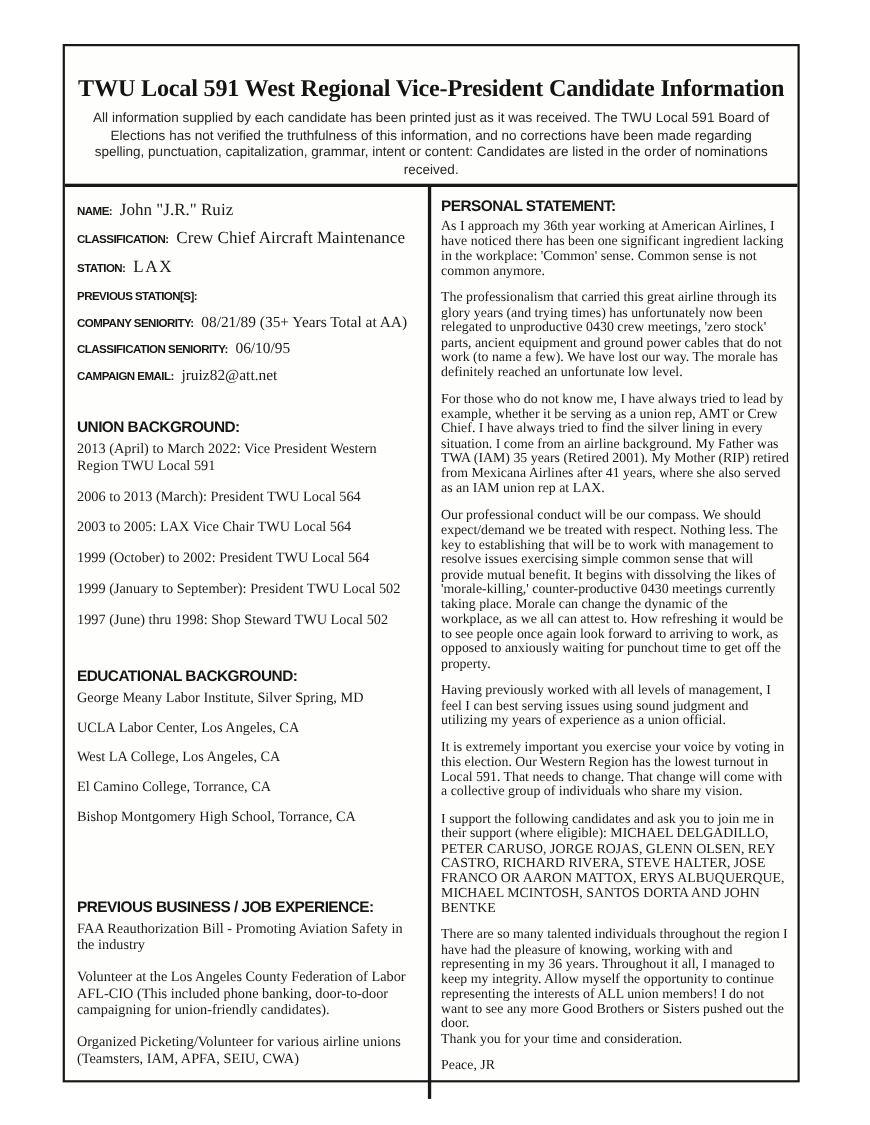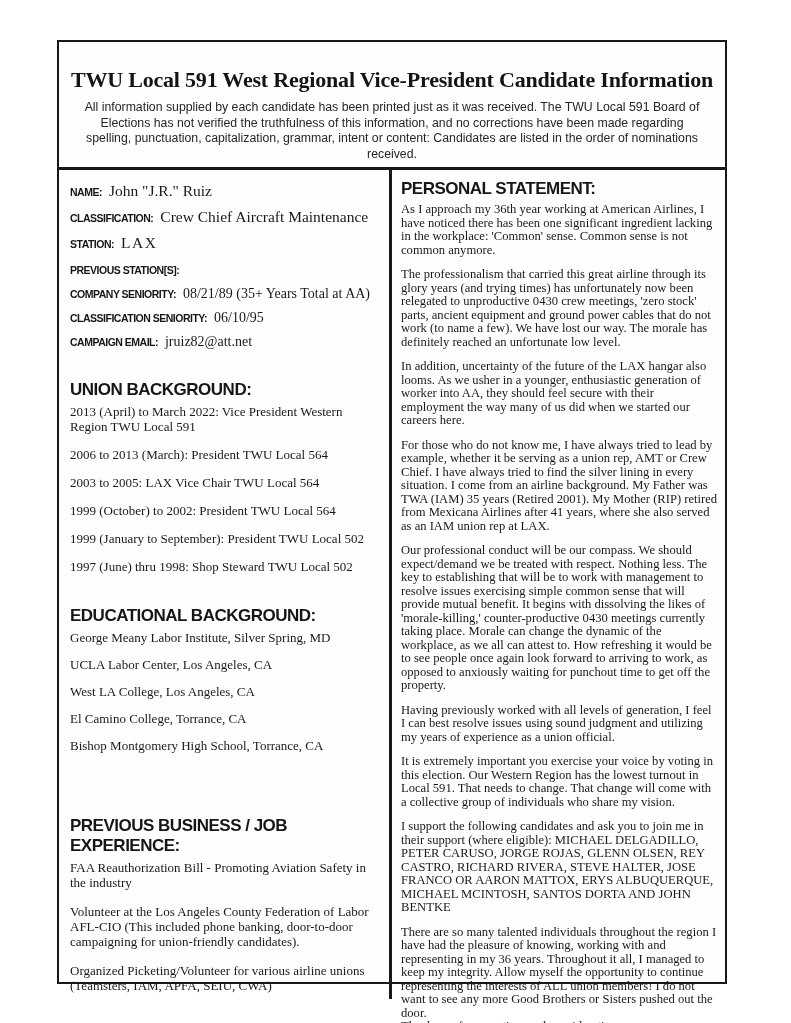--- a/index.html
+++ b/index.html
@@ -56,21 +56,21 @@
   }
   .col-right{
     flex:1;
     box-sizing:border-box;
     padding:9px 7px 0 9px;
   }
   
   .sec-label{
     font-family:"Liberation Sans", sans-serif;
     font-weight:bold;
-    font-size:17px;
+    font-size:14px;
     letter-spacing:-0.5px;
     color:#161616;
     margin:0 0 4px 0;
   }
   .f-label{
     font-family:"Liberation Sans", sans-serif;
     font-weight:bold;
     font-size:10.5px;
     letter-spacing:-0.5px;
     color:#161616;
@@ -168,24 +168,23 @@
         <p>Volunteer at the Los Angeles County Federation of Labor AFL-CIO (This included phone banking, door-to-door campaigning for union-friendly candidates).</p>
         <p>Organized Picketing/Volunteer for various airline unions (Teamsters, IAM, APFA, SEIU, CWA)</p>
       </div>
 
     </div>
 
     <div class="col-right statement">
       <div class="sec-label">PERSONAL STATEMENT:</div>
       <p>As I approach my 36th year working at American Airlines, I have noticed there has been one significant ingredient lacking in the workplace:  'Common' sense.  Common sense is not common anymore.</p>
       <p>The professionalism that carried this great airline through its glory years (and trying times) has unfortunately now been relegated to unproductive 0430 crew meetings, 'zero stock' parts, ancient equipment and ground power cables that do not work (to name a few).  We have lost our way.  The morale has definitely reached an unfortunate low level.</p>
-      <p>In addition, uncertainty of the future of the LAX hangar also looms.  As we usher in a younger, enthusiastic generation of worker into AA, they should feel secure with their employment the way many of us did when we started our careers here.</p>
       <p>For those who do not know me, I have always tried to lead by example, whether it be serving as a union rep, AMT or Crew Chief.  I have always tried to find the silver lining in every situation.  I come from an airline background.  My Father was TWA (IAM) 35 years (Retired 2001).  My Mother (RIP) retired from Mexicana Airlines after 41 years, where she also served as an IAM union rep at LAX.</p>
       <p>Our professional conduct will be our compass.  We should expect/demand we be treated with respect.  Nothing less.  The key to establishing that will be to work with management to resolve issues exercising simple common sense that will provide mutual benefit.  It begins with dissolving the likes of 'morale-killing,' counter-productive 0430 meetings currently taking place.  Morale can change the dynamic of the workplace, as we all can attest to.  How refreshing it would be to see people once again look forward to arriving to work, as opposed to anxiously waiting for punchout time to get off the property.</p>
-      <p>Having previously worked with all levels of generation, I feel I can best resolve issues using sound judgment and utilizing my years of experience as a union official.</p>
+      <p>Having previously worked with all levels of management, I feel I can best serving issues using sound judgment and utilizing my years of experience as a union official.</p>
       <p>It is extremely important you exercise your voice by voting in this election.  Our Western Region has the lowest turnout in Local 591.  That needs to change.  That change will come with a collective group of individuals who share my vision.</p>
       <p>I support the following candidates and ask you to join me in their support (where eligible):  MICHAEL DELGADILLO, PETER CARUSO, JORGE ROJAS, GLENN OLSEN, REY CASTRO, RICHARD RIVERA, STEVE HALTER, JOSE FRANCO OR AARON MATTOX, ERYS ALBUQUERQUE, MICHAEL MCINTOSH, SANTOS DORTA AND JOHN BENTKE</p>
       <p>There are so many talented individuals throughout the region I have had the pleasure of knowing, working with and representing in my 36 years.  Throughout it all, I managed to keep my integrity.  Allow myself the opportunity to continue representing the interests of ALL union members!  I do not want to see any more Good Brothers or Sisters pushed out the door.
 Thank you for your time and consideration.</p>
       <p>Peace, JR</p>
     </div>
 
   </div>
 </div>
 

